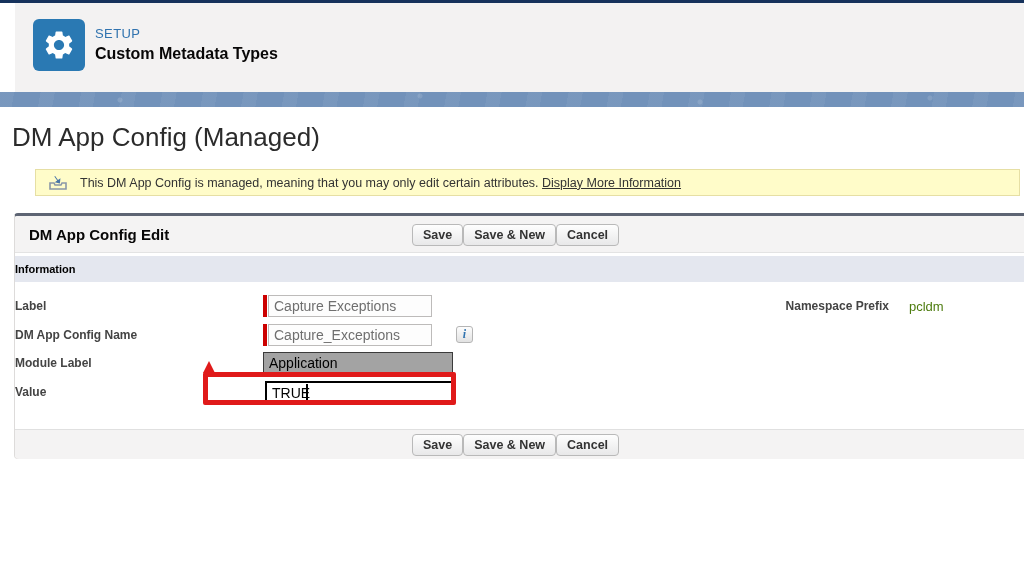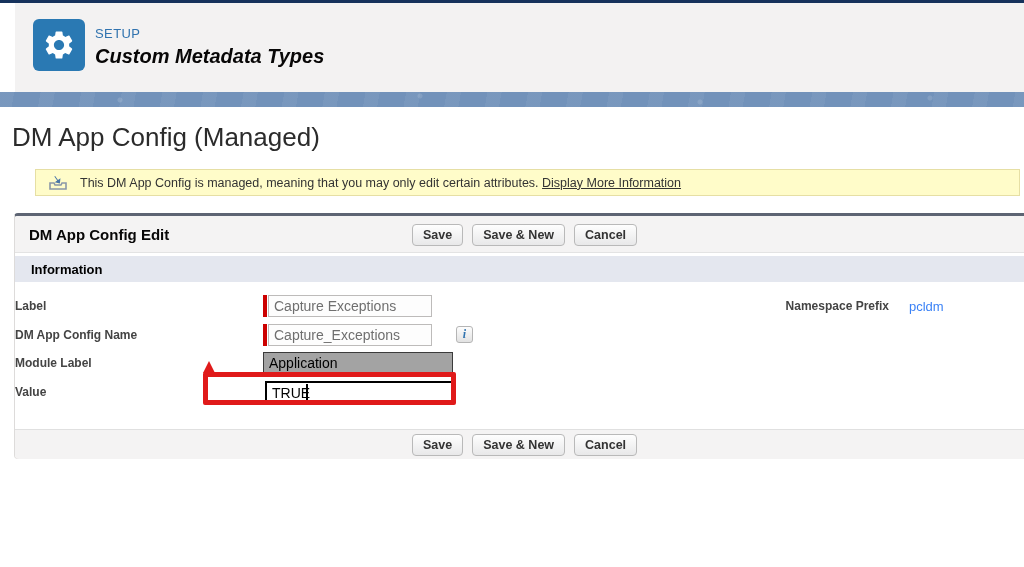--- a/index.html
+++ b/index.html
@@ -9,21 +9,21 @@
 
   
   #top-line { left:0; top:0; width:1024px; height:3px; background:#16325c; }
 
   
   #setup-header { left:0; top:3px; width:1024px; height:89px; background:#f3f2f2;margin-left:15px; }
   #gear-tile { left:18px; top:16px; width:52px; height:52px; background:#2a79b3;
     border-radius:6px; display:flex; align-items:center; justify-content:center; }
   #gear-tile svg { width:34px; height:34px; fill:#ffffff; }
   #setup-label { left:80px; top:23px; font-size:13px; color:#3073af; letter-spacing:.4px; }
-  #setup-title { left:80px; top:42px; font-size:20px; font-weight:bold; color:#080707;font-style:italic; }
+  #setup-title { left:80px; top:42px; font-size:16px; font-weight:bold; color:#080707; }
 
   
   #blue-strip { left:0; top:92px; width:1024px; height:15px; background:#7292ba;
     background-image:
       radial-gradient(circle at 120px 8px, rgba(255,255,255,.14) 0 2px, transparent 3px),
       radial-gradient(circle at 420px 4px, rgba(255,255,255,.12) 0 2px, transparent 3px),
       radial-gradient(circle at 700px 10px, rgba(255,255,255,.12) 0 2px, transparent 3px),
       radial-gradient(circle at 930px 6px, rgba(255,255,255,.12) 0 2px, transparent 3px),
       repeating-linear-gradient(100deg, rgba(255,255,255,.05) 0 14px, transparent 14px 40px); }
 
@@ -36,29 +36,29 @@
   #notice-icon { margin:0 12px 0 12px; width:20px; height:17px; flex:0 0 auto; }
   #notice a { color:#333; text-decoration:underline; cursor:pointer; }
   #notice .gap { white-space:pre; }
 
   
   #panel { left:14px; top:213px; width:1014px; height:246px; background:#fff;
     border:1px solid #dddbda; border-top:3px solid #5d6473; border-radius:4px; }
   #panel-header { left:0; top:0; width:100%; height:37px; background:#f4f3f3;
     border-bottom:1px solid #e3e3e3; border-radius:3px 3px 0 0; }
   #form-title { left:14px; top:10px; font-size:15px; font-weight:bold; color:#080707; }
-  .btn-row { display:flex; gap:9px; }
+  .btn-row { display:flex; gap:0; }
   #btns-top { left:397px; top:8px; }
   .btn { background:linear-gradient(#fefefe,#e8e8e9); border:1px solid #b9b9b9;
     border-radius:4px; font-family:"Liberation Sans",sans-serif; font-size:12.5px;
     font-weight:bold; color:#333; padding:3px 10px; height:22px; cursor:pointer; }
 
   #section-header { left:0; top:40px; width:100%; height:26px; background:#e4e7ef;
     display:flex; align-items:center; }
-  #section-title { margin-left:16px; font-size:13px; font-weight:bold; color:#000; }
+  #section-title { margin-left:0; font-size:11px; font-weight:bold; color:#000; }
 
   
   .frow { position:absolute; height:22px; }
   .flabel { position:absolute; left:0; width:233px; 
     font-size:12px; font-weight:bold; color:#444; top:4px; }
   .reqbar { position:absolute; left:248px; top:0; width:4px; height:22px; background:#cc0000; }
   .inp { position:absolute; font-family:"Liberation Sans",sans-serif; font-size:14px;
     height:22px; padding:1px 5px; }
   .inp.disabled { left:253px; width:164px; border:1px solid #bdbbba; background:#fdfdfd;
     color:#6f6f6f; }
@@ -70,21 +70,21 @@
   #row-module   { top:136px; left:0; width:100%; }
   #row-value    { top:165px; left:0; width:100%; }
 
   #info-btn { position:absolute; left:441px; top:2px; width:17px; height:17px;
     background:linear-gradient(#fdfdfd,#e2e2e2); border:1px solid #b5b5b5; border-radius:3px;
     font-family:"Liberation Serif",serif; font-style:italic; font-weight:bold;
     font-size:12px; color:#3073af; text-align:center; line-height:15px; cursor:pointer; }
 
   #ns-label { position:absolute; left:660px; width:214px; text-align:right; top:4px;
     font-size:12px; font-weight:bold; color:#444; }
-  #ns-value { position:absolute; left:894px; top:4px; font-size:13px; color:#3b82f6; }
+  #ns-value { position:absolute; left:894px; top:4px; font-size:13px; color:#4d7c0f; }
 
   
   #caret { position:absolute; left:291px; top:3px; width:1.5px; height:18px; background:#000; }
 
   
   #annot-box { left:203px; top:372px; width:253px; height:33px;
     border:5px solid #e01a1a; border-radius:2px; pointer-events:none; }
   #annot-arrow { left:203px; top:361px; width:0; height:0; pointer-events:none;
     border-left:6px solid transparent; border-right:6px solid transparent;
     border-bottom:12px solid #e01a1a; }

